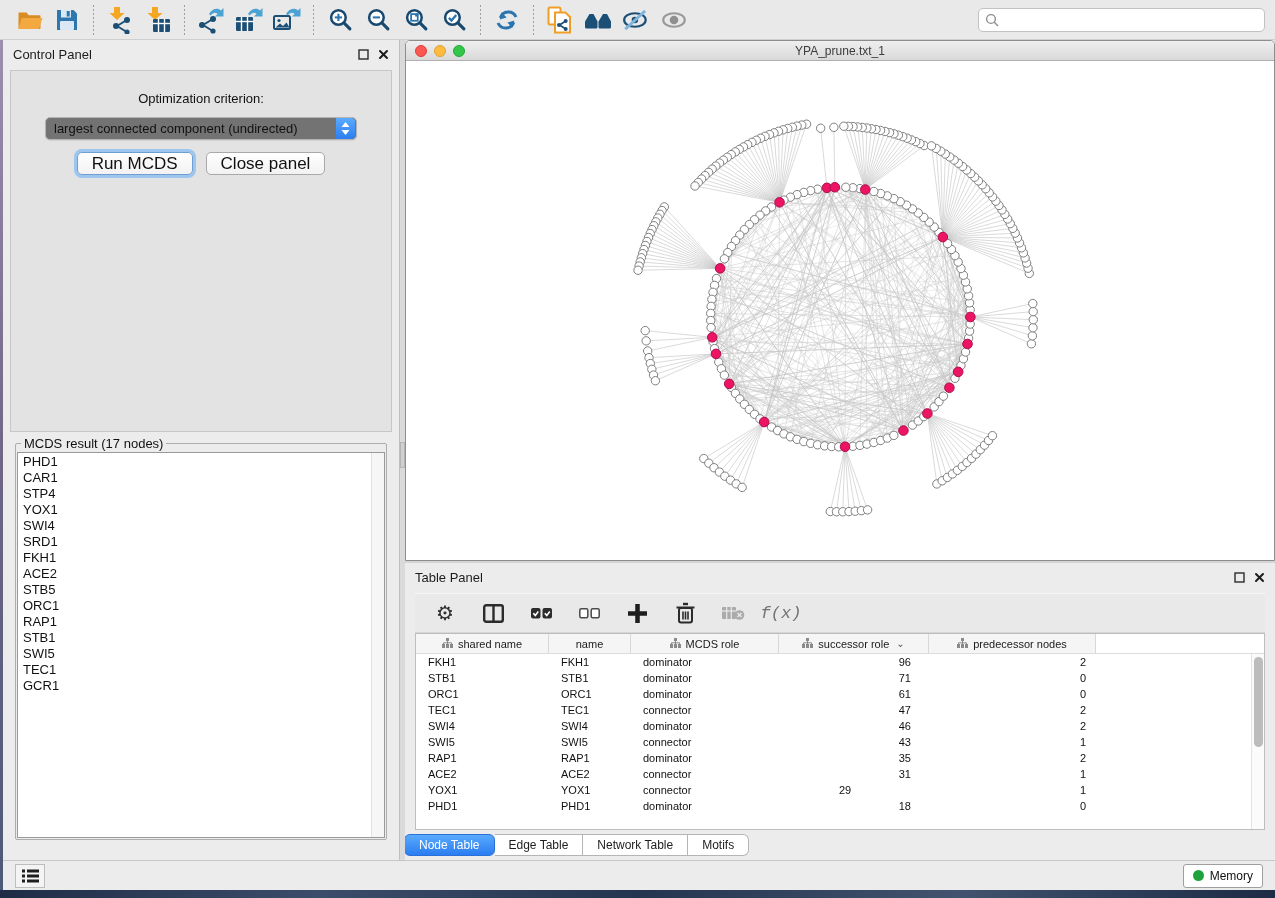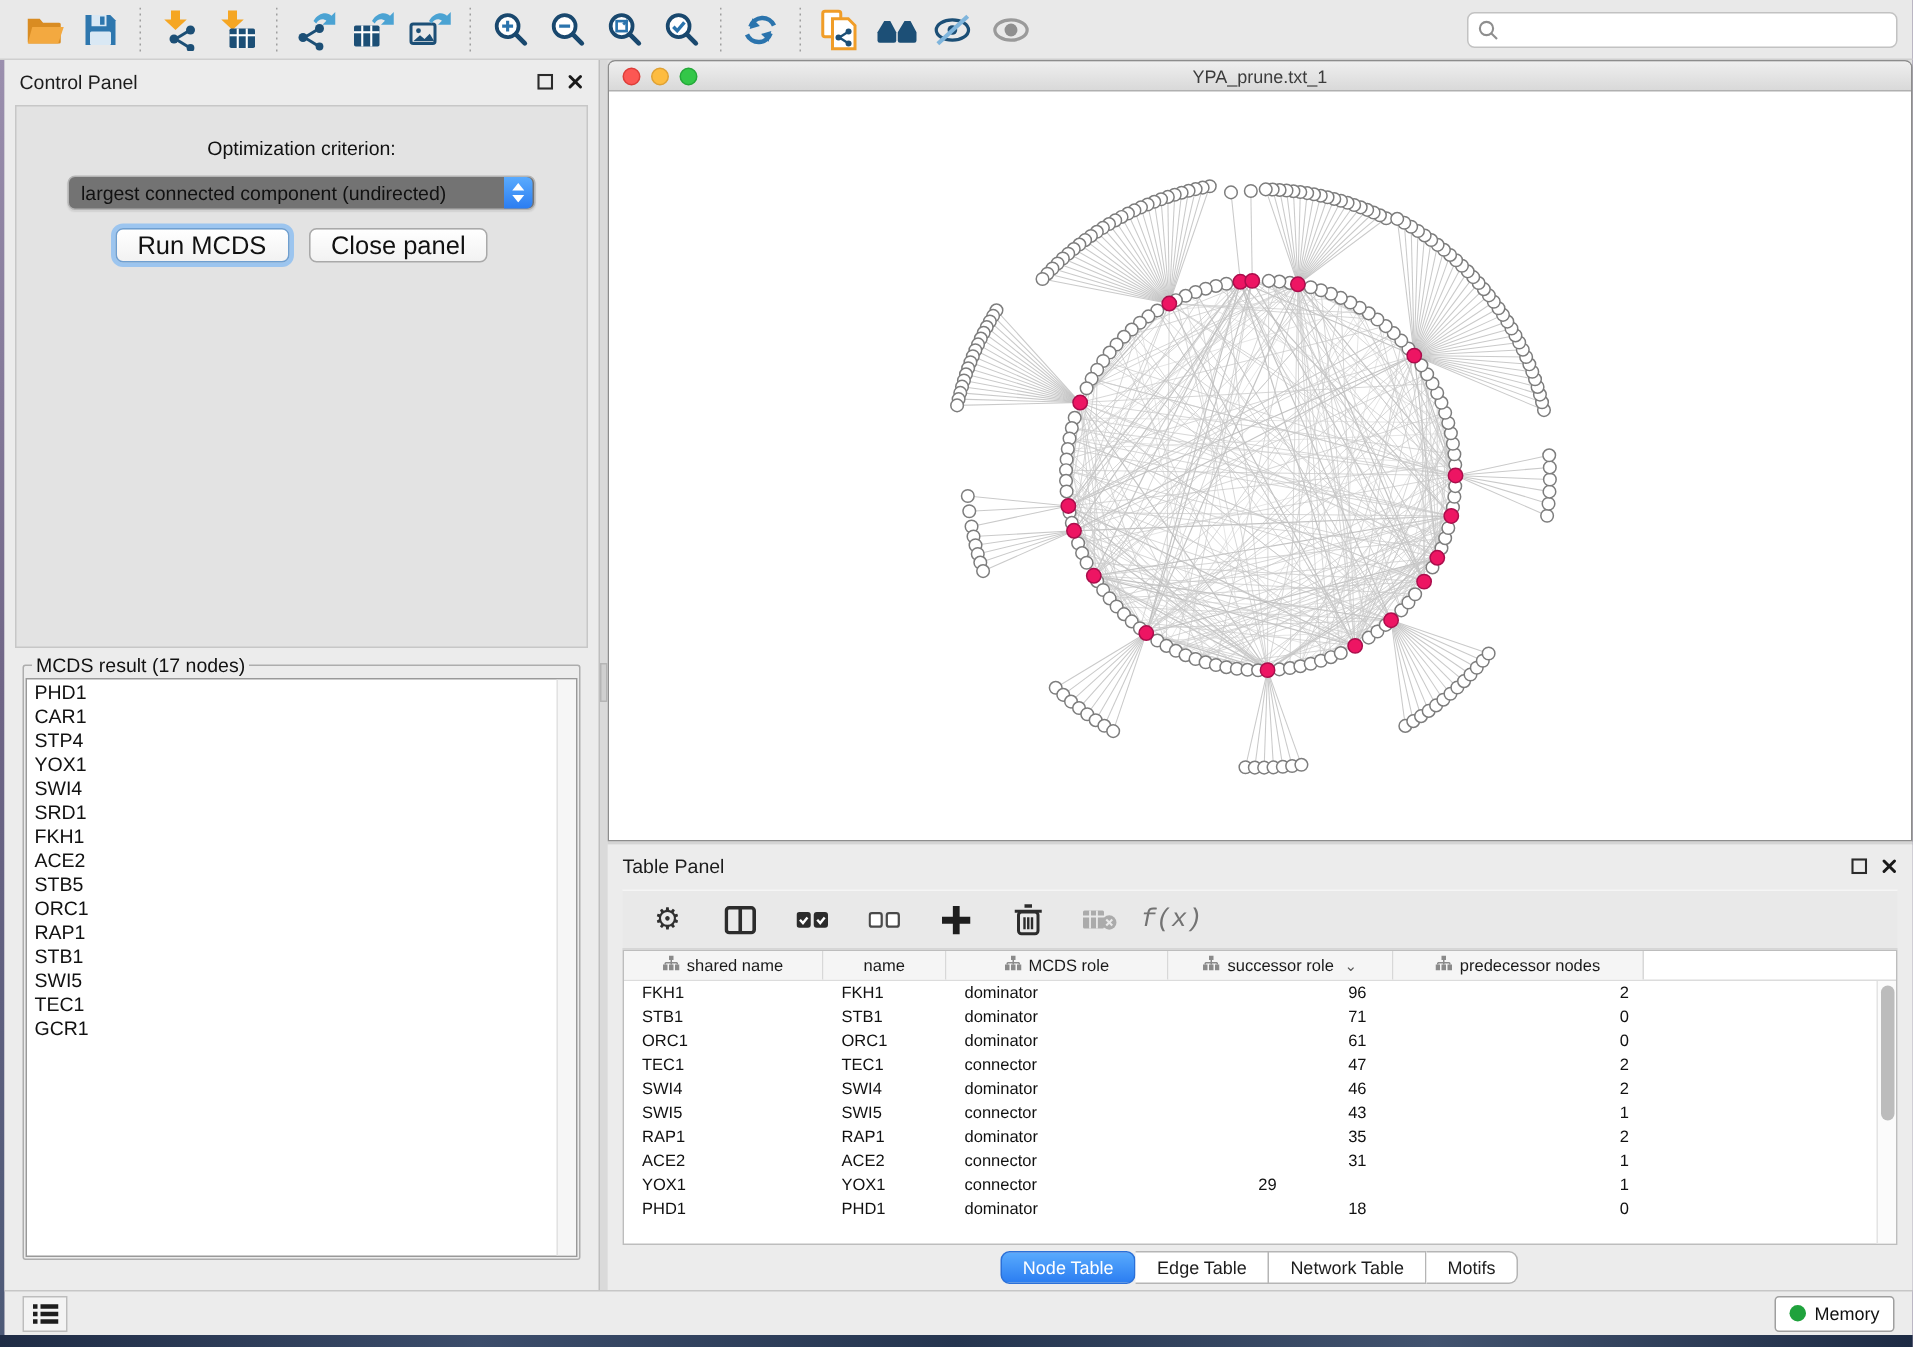--- a/index.html
+++ b/index.html
@@ -106,21 +106,21 @@
   .tr { display:flex; height:16px; align-items:center; }
   .td { font-size:11px; color:#111; flex:0 0 auto; white-space:nowrap; overflow:hidden; }
   .td.txt { padding-left:12px; text-align:left; }
   .td.num { text-align:right; padding-right:18px; }
   .td.num.last { padding-right:10px; }
   .tbl-scroll { position:absolute; right:0; top:20px; bottom:0; width:13px; background:#fbfbfb;
     border-left:1px solid #e4e4e4; }
   .tbl-scroll .thumb { position:absolute; top:3px; left:2px; width:9px; height:90px;
     background:#bcbcbc; border-radius:5px; }
 
-  .tp-tabs-row { height:30px; display:flex; justify-content:center; align-items:center; flex:0 0 auto; }
+  .tp-tabs-row { height:30px; display:flex; justify-content:flex-start; align-items:center; flex:0 0 auto; }
 
   
   .status-bar { height:30px; background:#ececec; border-top:1px solid #c6c6c6; margin-left:3px;
     display:flex; align-items:center; padding:0 12px; flex:0 0 auto; }
   .list-btn { width:30px; height:24px; background:#f4f4f4; border:1px solid #bdbdbd;
     display:flex; align-items:center; justify-content:center; }
   .memory-btn { margin-left:auto; height:24px; background:#fff; border:1px solid #9f9f9f; border-radius:3px;
     display:flex; align-items:center; gap:6px; padding:0 9px; font-size:12px; color:#111;
     font-family:"Liberation Sans",sans-serif; }
   .memory-dot { width:11px; height:11px; border-radius:50%; background:#1fa23c; display:block; }

